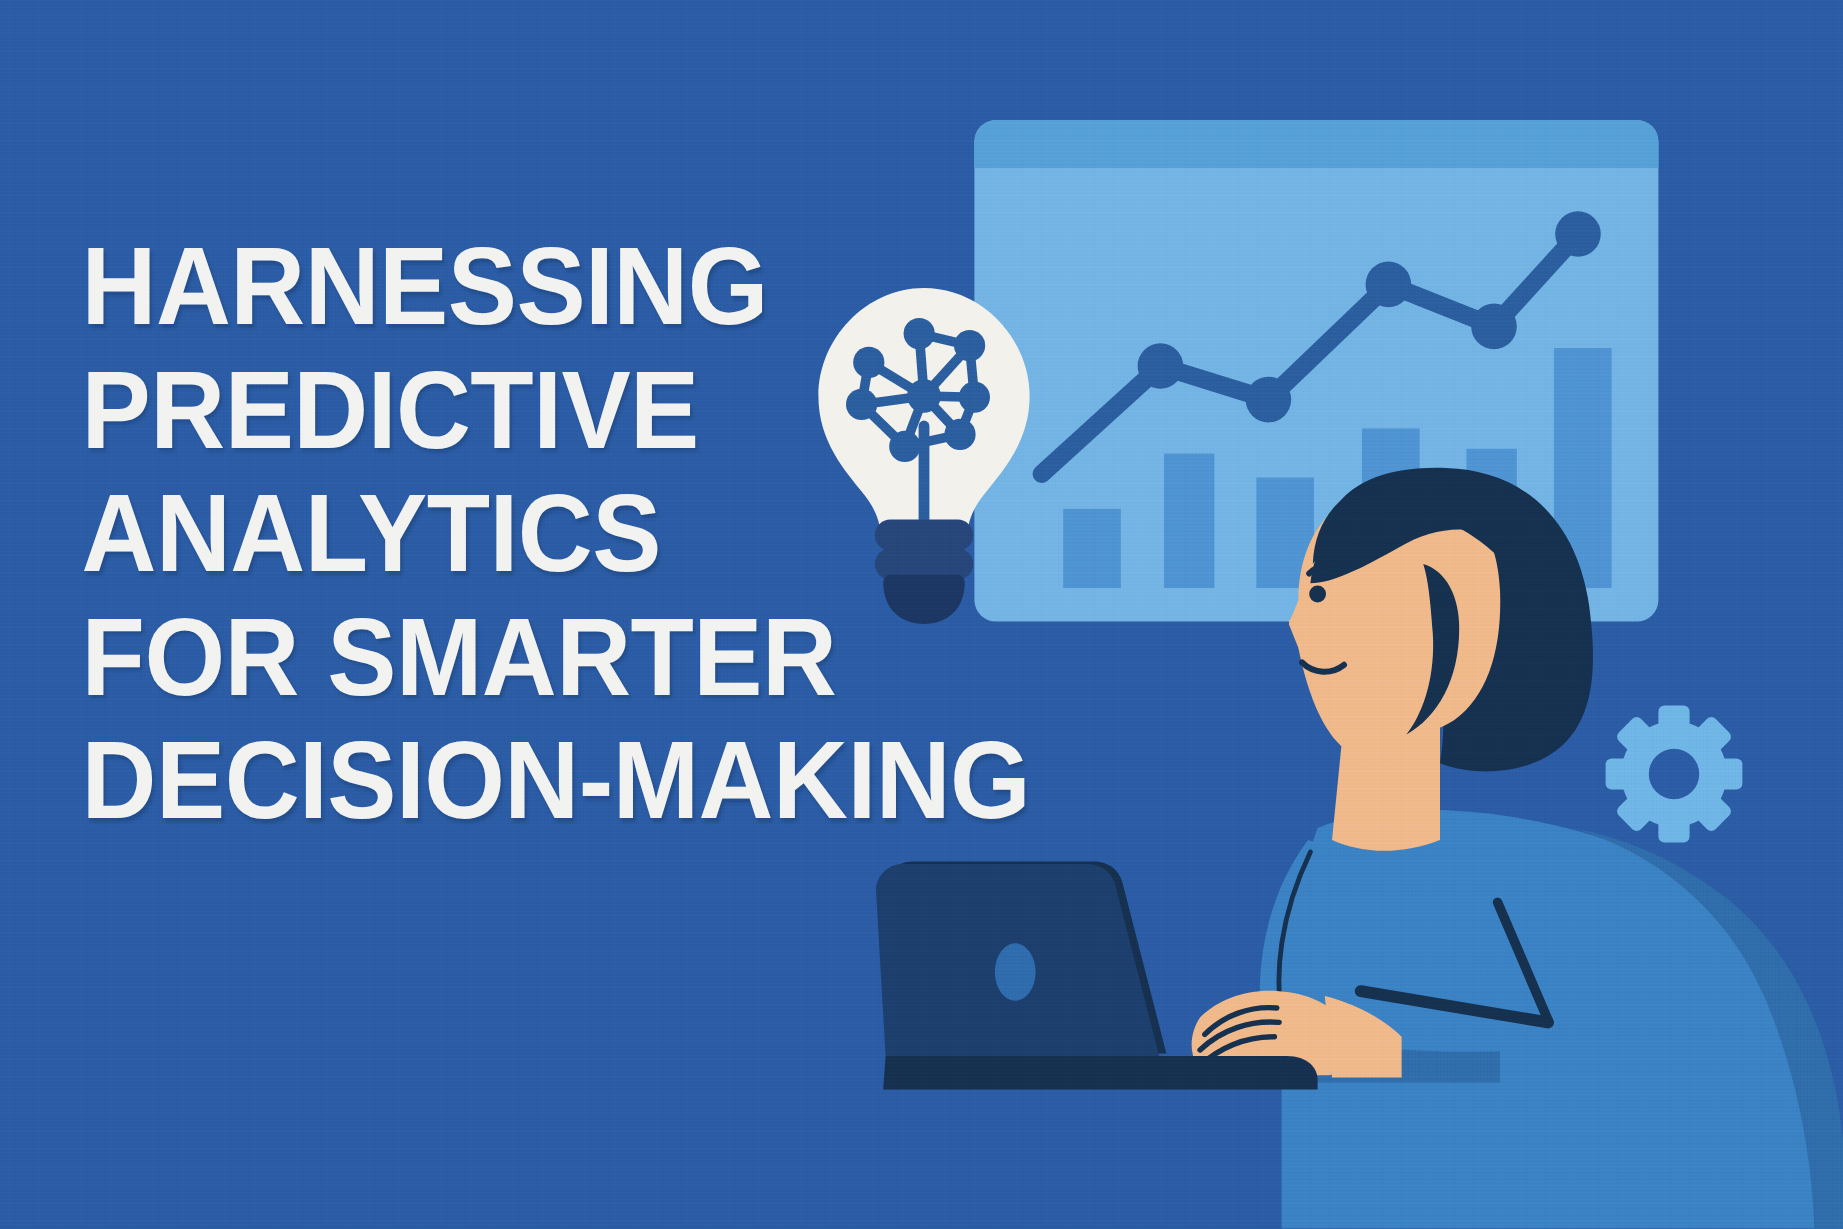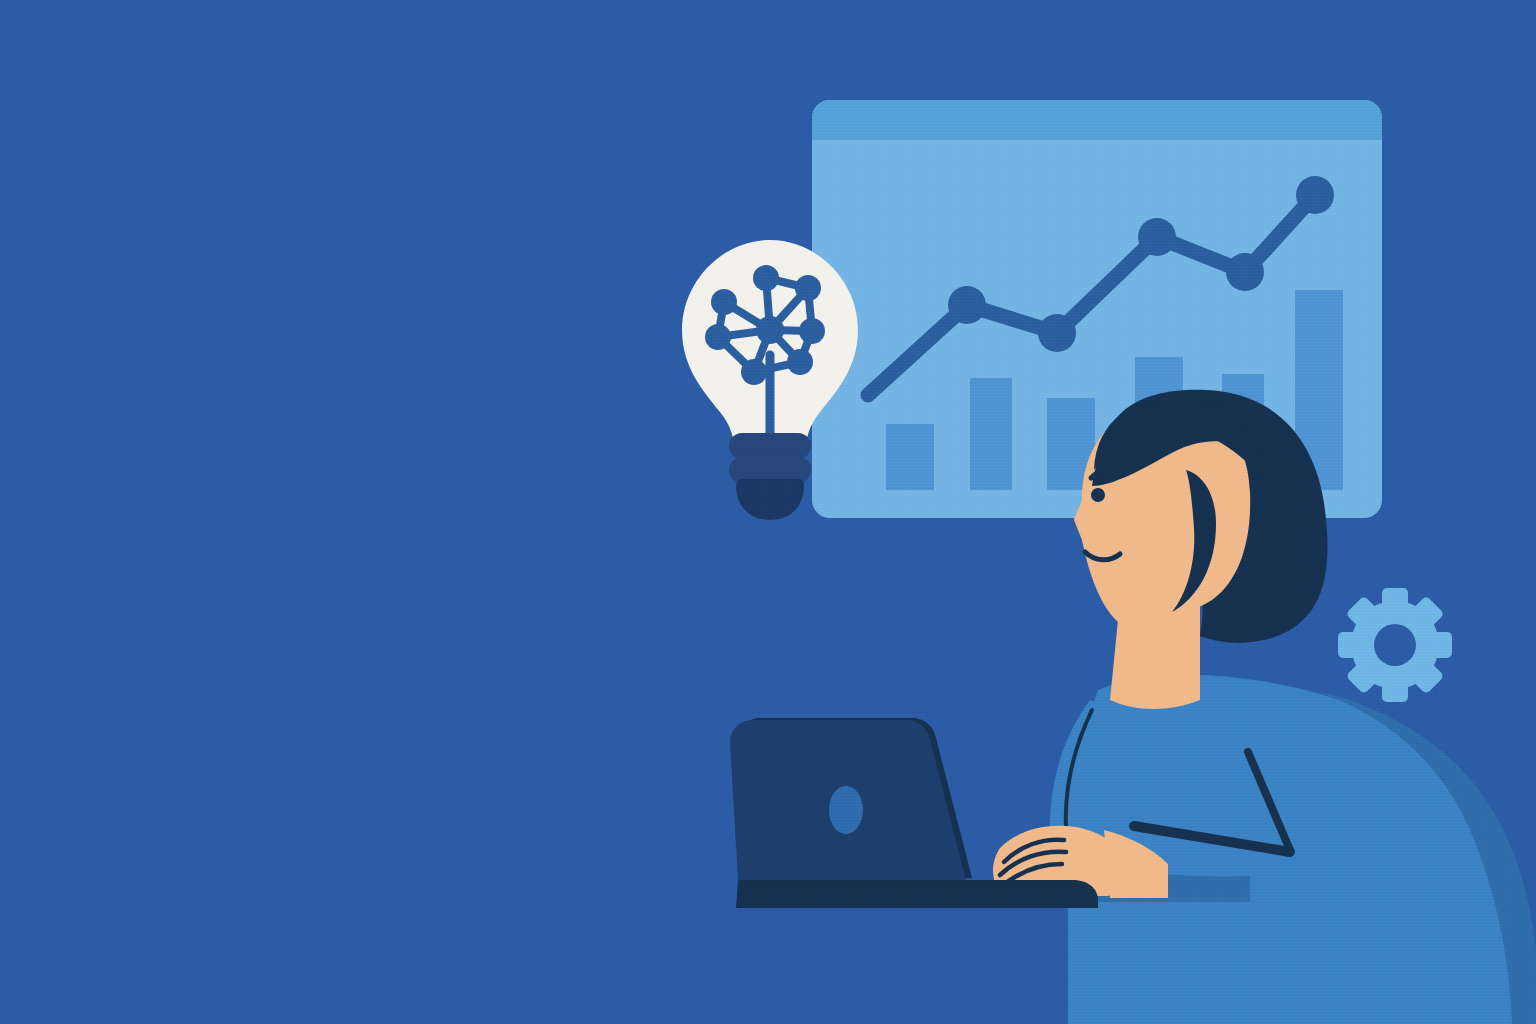--- a/index.html
+++ b/index.html
@@ -275,15 +275,22 @@
 
       <ellipse cx="846" cy="810" rx="17" ry="24" fill="#2f6cae"></ellipse>
 
       <path d="M738,880 L1072,880 C1090,880 1098,890 1098,900 L1098,908 L736,908 Z" fill="#16304f"></path>
 
       <path d="M1134,826 L1290,852" stroke="#16314f" stroke-width="10" stroke-linecap="round" fill="none"></path>
       <path d="M1248,752 L1290,850" stroke="#16314f" stroke-width="8" stroke-linecap="round" fill="none"></path>
     </g>
   </svg>
 
+  <div id="headline">
+    <span class="hl-line">HARNESSING</span>
+    <span class="hl-line">PREDICTIVE</span>
+    <span class="hl-line">ANALYTICS</span>
+    <span class="hl-line">FOR SMARTER</span>
+    <span class="hl-line">DECISION-MAKING</span>
+  </div>
 
   <div id="grain"></div>
 </div>
 
 </body></html>

